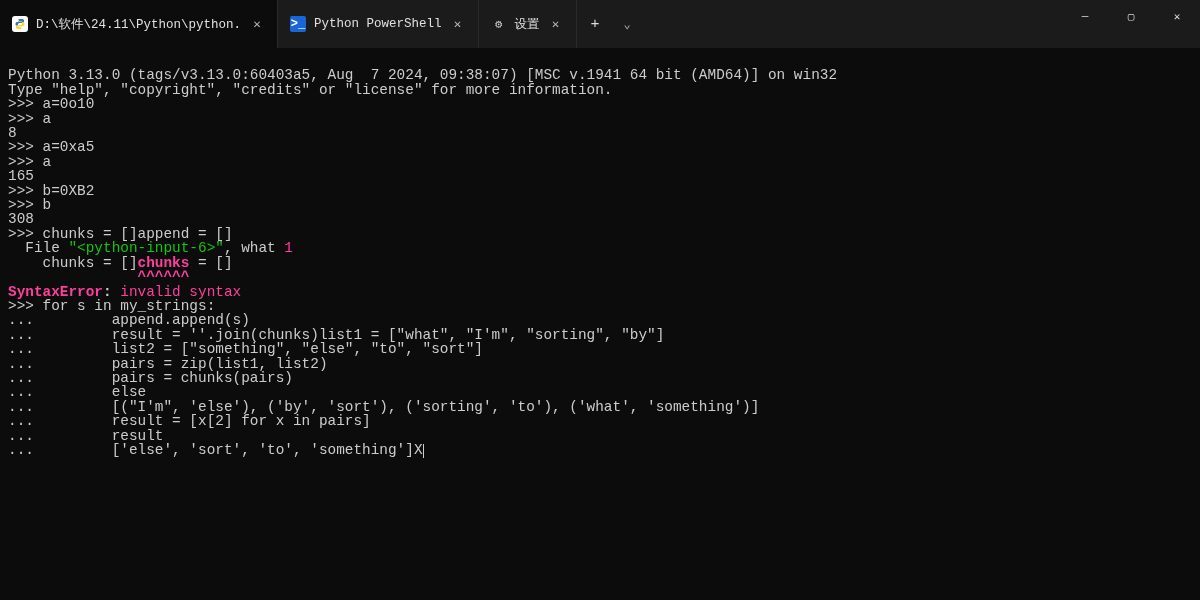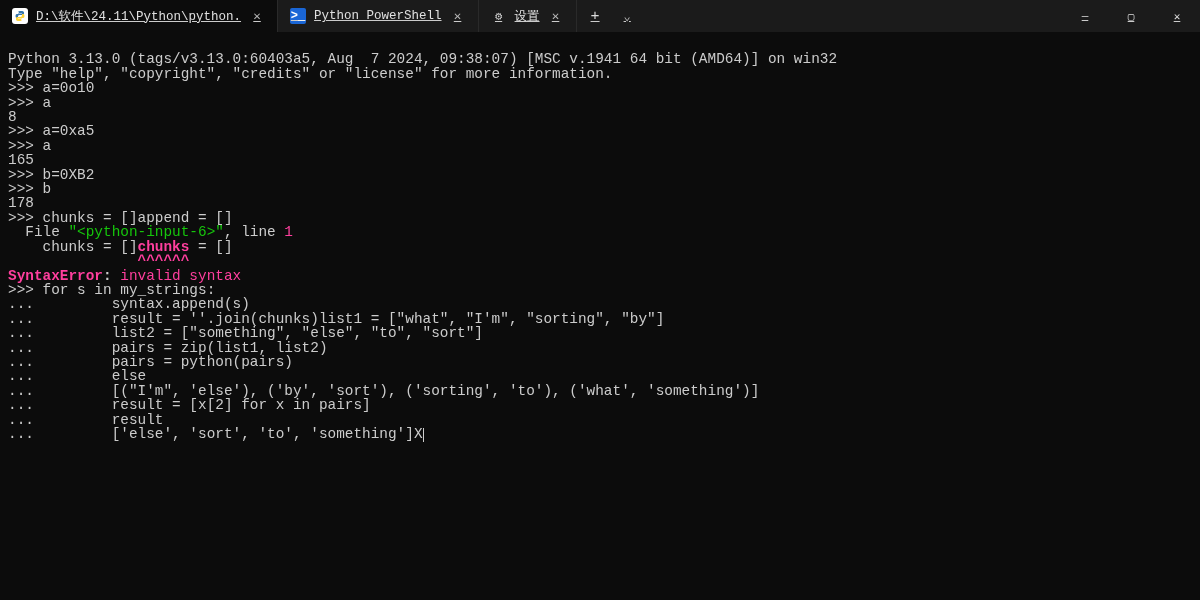--- a/index.html
+++ b/index.html
@@ -6,25 +6,24 @@
   html, body {
     width: 1200px;
     height: 600px;
     overflow: hidden;
     background: #0c0c0c;
     font-family: Consolas, 'Courier New', monospace;
     font-size: 14px;
     color: #cccccc;
   }
   .titlebar {
-    height: 32px;
+    height: 48px;
     background: #1b1b1b;
     display: flex;
     align-items: stretch;
-    text-decoration: underline;
   }
   .tab {
     display: flex;
     align-items: center;
     padding: 0 12px;
     gap: 8px;
     font-size: 12.5px;
     color: #e0e0e0;
     border-right: 1px solid #2a2a2a;
     cursor: pointer;
@@ -154,30 +153,30 @@
 <span>Python 3.13.0 (tags/v3.13.0:60403a5, Aug  7 2024, 09:38:07) [MSC v.1941 64 bit (AMD64)] on win32</span>
 <span>Type "help", "copyright", "credits" or "license" for more information.</span>
 <span class="prompt">&gt;&gt;&gt; </span><span>a=0o10</span>
 <span class="prompt">&gt;&gt;&gt; </span><span>a</span>
 <span>8</span>
 <span class="prompt">&gt;&gt;&gt; </span><span>a=0xa5</span>
 <span class="prompt">&gt;&gt;&gt; </span><span>a</span>
 <span>165</span>
 <span class="prompt">&gt;&gt;&gt; </span><span>b=0XB2</span>
 <span class="prompt">&gt;&gt;&gt; </span><span>b</span>
-<span>178</span>
+<span>308</span>
 <span class="prompt">&gt;&gt;&gt; </span><span>chunks = []append = []</span>
-<span>  File </span><span class="green">"&lt;python-input-6&gt;"</span><span>, line </span><span class="magenta">1</span>
+<span>  File </span><span class="green">"&lt;python-input-6&gt;"</span><span>, what </span><span class="magenta">1</span>
 <span>    chunks = []</span><span class="magenta bold">chunks</span><span> = []</span>
 <span class="magenta bold">               ^^^^^^</span>
 <span class="magenta bold">SyntaxError</span><span class="bold">: </span><span class="magenta">invalid syntax</span>
 <span class="prompt">&gt;&gt;&gt; </span><span>for s in my_strings:</span>
-<span class="dots">... </span><span>        syntax.append(s)</span>
+<span class="dots">... </span><span>        append.append(s)</span>
 <span class="dots">... </span><span>        result = ''.join(chunks)list1 = ["what", "I'm", "sorting", "by"]</span>
 <span class="dots">... </span><span>        list2 = ["something", "else", "to", "sort"]</span>
 <span class="dots">... </span><span>        pairs = zip(list1, list2)</span>
-<span class="dots">... </span><span>        pairs = python(pairs)</span>
+<span class="dots">... </span><span>        pairs = chunks(pairs)</span>
 <span class="dots">... </span><span>        else</span>
 <span class="dots">... </span><span>        [("I'm", 'else'), ('by', 'sort'), ('sorting', 'to'), ('what', 'something')]</span>
 <span class="dots">... </span><span>        result = [x[2] for x in pairs]</span>
 <span class="dots">... </span><span>        result</span>
 <span class="dots">... </span><span>        ['else', 'sort', 'to', 'something']X</span><span class="cursor"></span>
 </div>
 
 </body></html>

